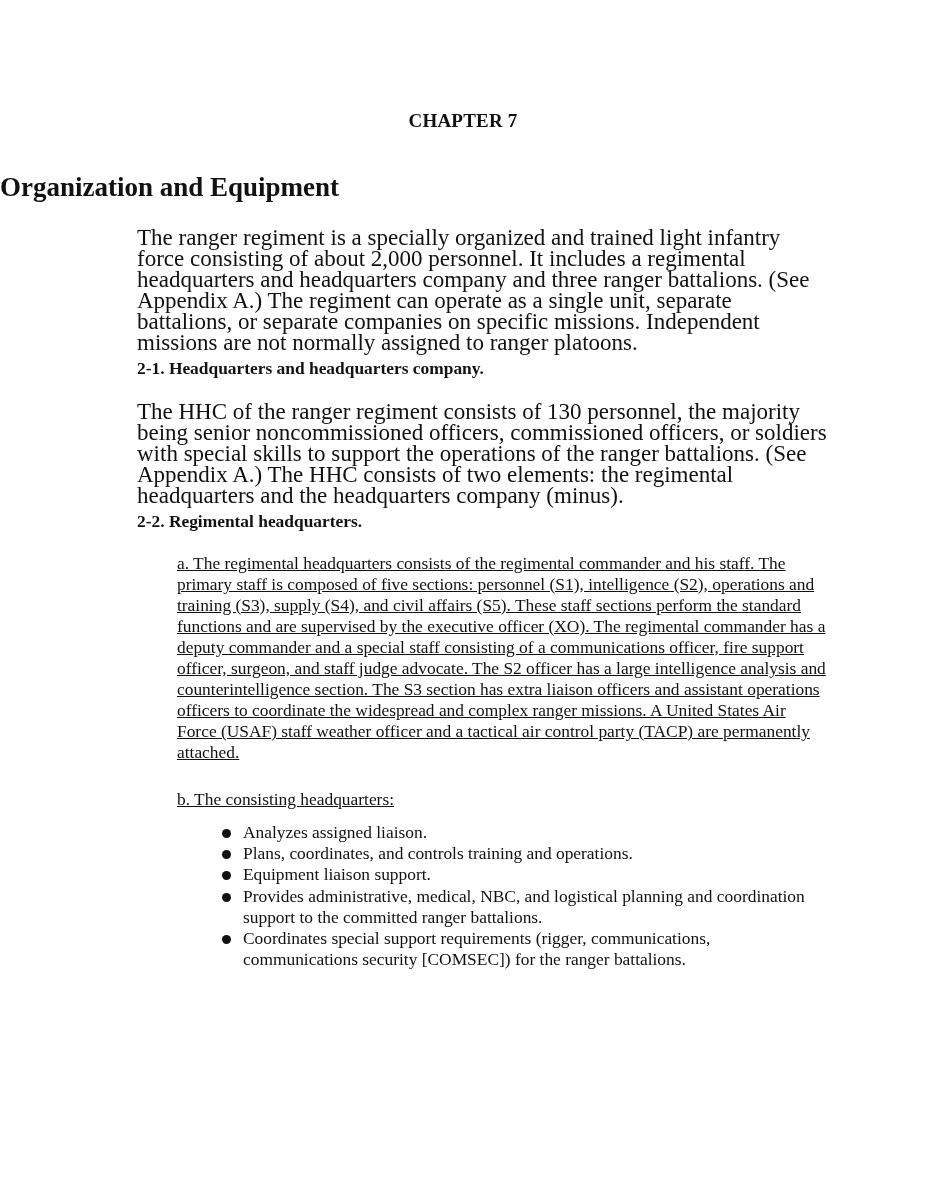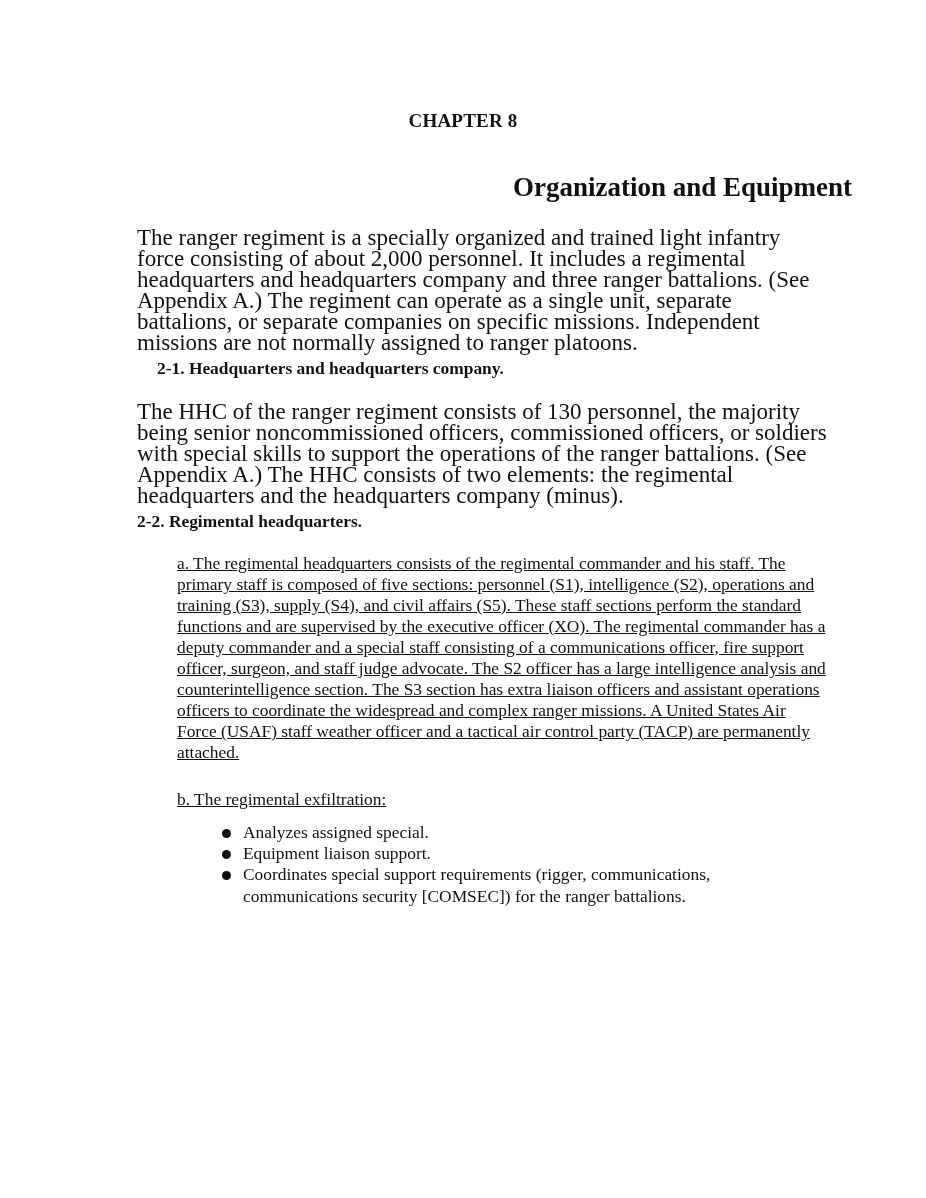--- a/index.html
+++ b/index.html
@@ -7,28 +7,28 @@
       width: 926px; height: 1198px; position: relative; overflow: hidden;
       font-family: "Liberation Serif", "DejaVu Serif", serif;
       color: #111111;
     }
     .chapter {
       position: absolute; top: 110px; left: 0; width: 926px;
       text-align: center; font-weight: bold; font-size: 19px; letter-spacing: 0.2px;
     }
     .title {
       position: absolute; top: 172px; left: 0; width: 852px;
-      text-align: right; font-weight: bold; font-size: 27px;
+      text-align: left; font-weight: bold; font-size: 27px;
     }
     .para {
       position: absolute; left: 137px; width: 690px;
       font-size: 23px; line-height: 21px;
     }
     .p1 { top: 227px; }
-    .h1 { position: absolute; left: 137px; top: 358px; font-weight: bold; font-size: 17.4px; margin-left: 20px; }
+    .h1 { position: absolute; left: 137px; top: 358px; font-weight: bold; font-size: 17.4px; }
     .p2 { top: 401px; }
     .h2 { position: absolute; left: 137px; top: 511px; font-weight: bold; font-size: 17.4px; }
     .sub {
       position: absolute; left: 177px; width: 650px;
       font-size: 17.4px; line-height: 21px; text-decoration: underline;
     }
     .pa { top: 553px; }
     .pb { top: 789px; }
     ul.bullets {
       position: absolute; left: 218px; top: 822px; width: 600px;
@@ -37,29 +37,31 @@
     }
     ul.bullets li { position: relative; padding-left: 25px; }
     ul.bullets li .dot {
       position: absolute; left: 4px; top: 7px; width: 9px; height: 9px;
       border-radius: 50%; background: #111111;
     }
   </style>
 </head>
 <body>
 
-<div class="chapter">CHAPTER 8</div>
+<div class="chapter">CHAPTER 7</div>
 <div class="title">Organization and Equipment</div>
 
 <div class="para p1">The ranger regiment is a specially organized and trained light infantry force consisting of about 2,000 personnel. It includes a regimental headquarters and headquarters company and three ranger battalions. (See Appendix A.) The regiment can operate as a single unit, separate battalions, or separate companies on specific missions. Independent missions are not normally assigned to ranger platoons.</div>
 
 <div class="h1">2-1. Headquarters and headquarters company.</div>
 <div class="para p2">The HHC of the ranger regiment consists of 130 personnel, the majority being senior noncommissioned officers, commissioned officers, or soldiers with special skills to support the operations of the ranger battalions. (See Appendix A.) The HHC consists of two elements: the regimental headquarters and the headquarters company (minus).</div>
 
 <div class="h2">2-2. Regimental headquarters.</div>
 <div class="sub pa">a. The regimental headquarters consists of the regimental commander and his staff. The primary staff is composed of five sections: personnel (S1), intelligence (S2), operations and training (S3), supply (S4), and civil affairs (S5). These staff sections perform the standard functions and are supervised by the executive officer (XO). The regimental commander has a deputy commander and a special staff consisting of a communications officer, fire support officer, surgeon, and staff judge advocate. The S2 officer has a large intelligence analysis and counterintelligence section. The S3 section has extra liaison officers and assistant operations officers to coordinate the widespread and complex ranger missions. A United States Air Force (USAF) staff weather officer and a tactical air control party (TACP) are permanently attached.</div>
-<div class="sub pb">b. The regimental exfiltration:</div>
+<div class="sub pb">b. The consisting headquarters:</div>
 
 <ul class="bullets">
-  <li><span class="dot"></span><span>Analyzes assigned special.</span></li>
+  <li><span class="dot"></span><span>Analyzes assigned liaison.</span></li>
+  <li><span class="dot"></span><span>Plans, coordinates, and controls training and operations.</span></li>
   <li><span class="dot"></span><span>Equipment liaison support.</span></li>
+  <li><span class="dot"></span><span>Provides administrative, medical, NBC, and logistical planning and coordination support to the committed ranger battalions.</span></li>
   <li><span class="dot"></span><span>Coordinates special support requirements (rigger, communications, communications security [COMSEC]) for the ranger battalions.</span></li>
 </ul>
 
 </body></html>

